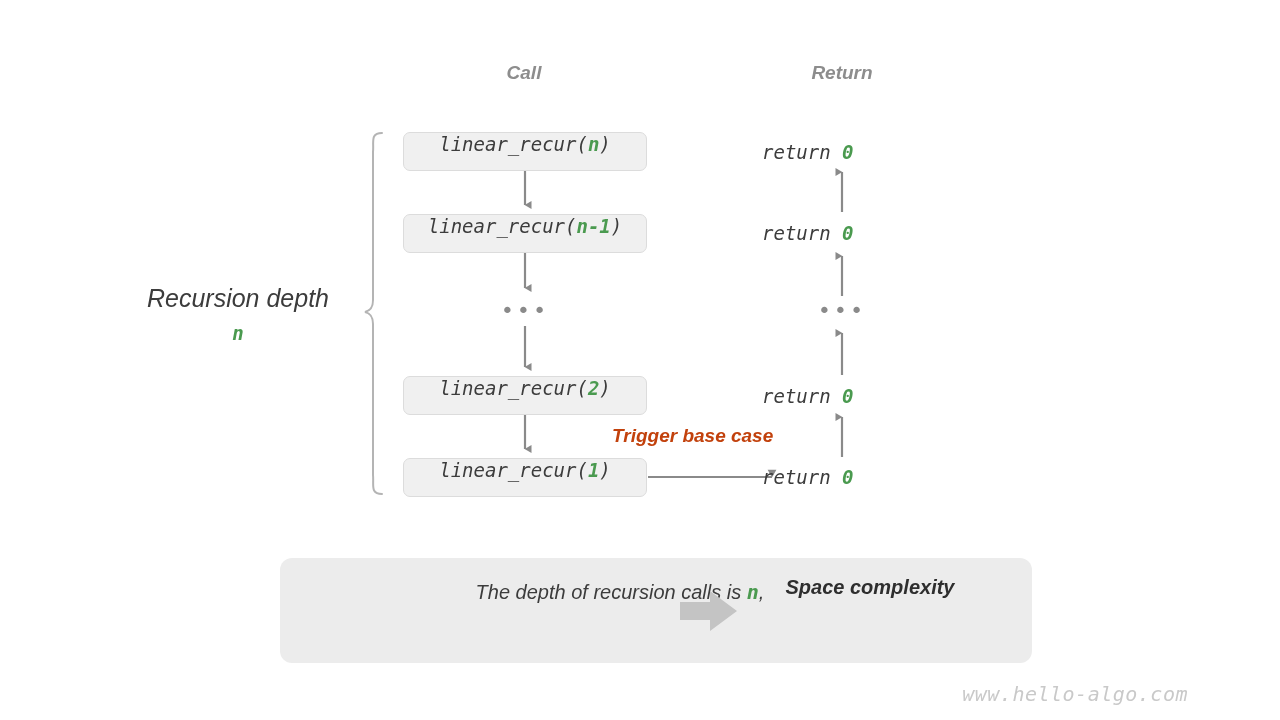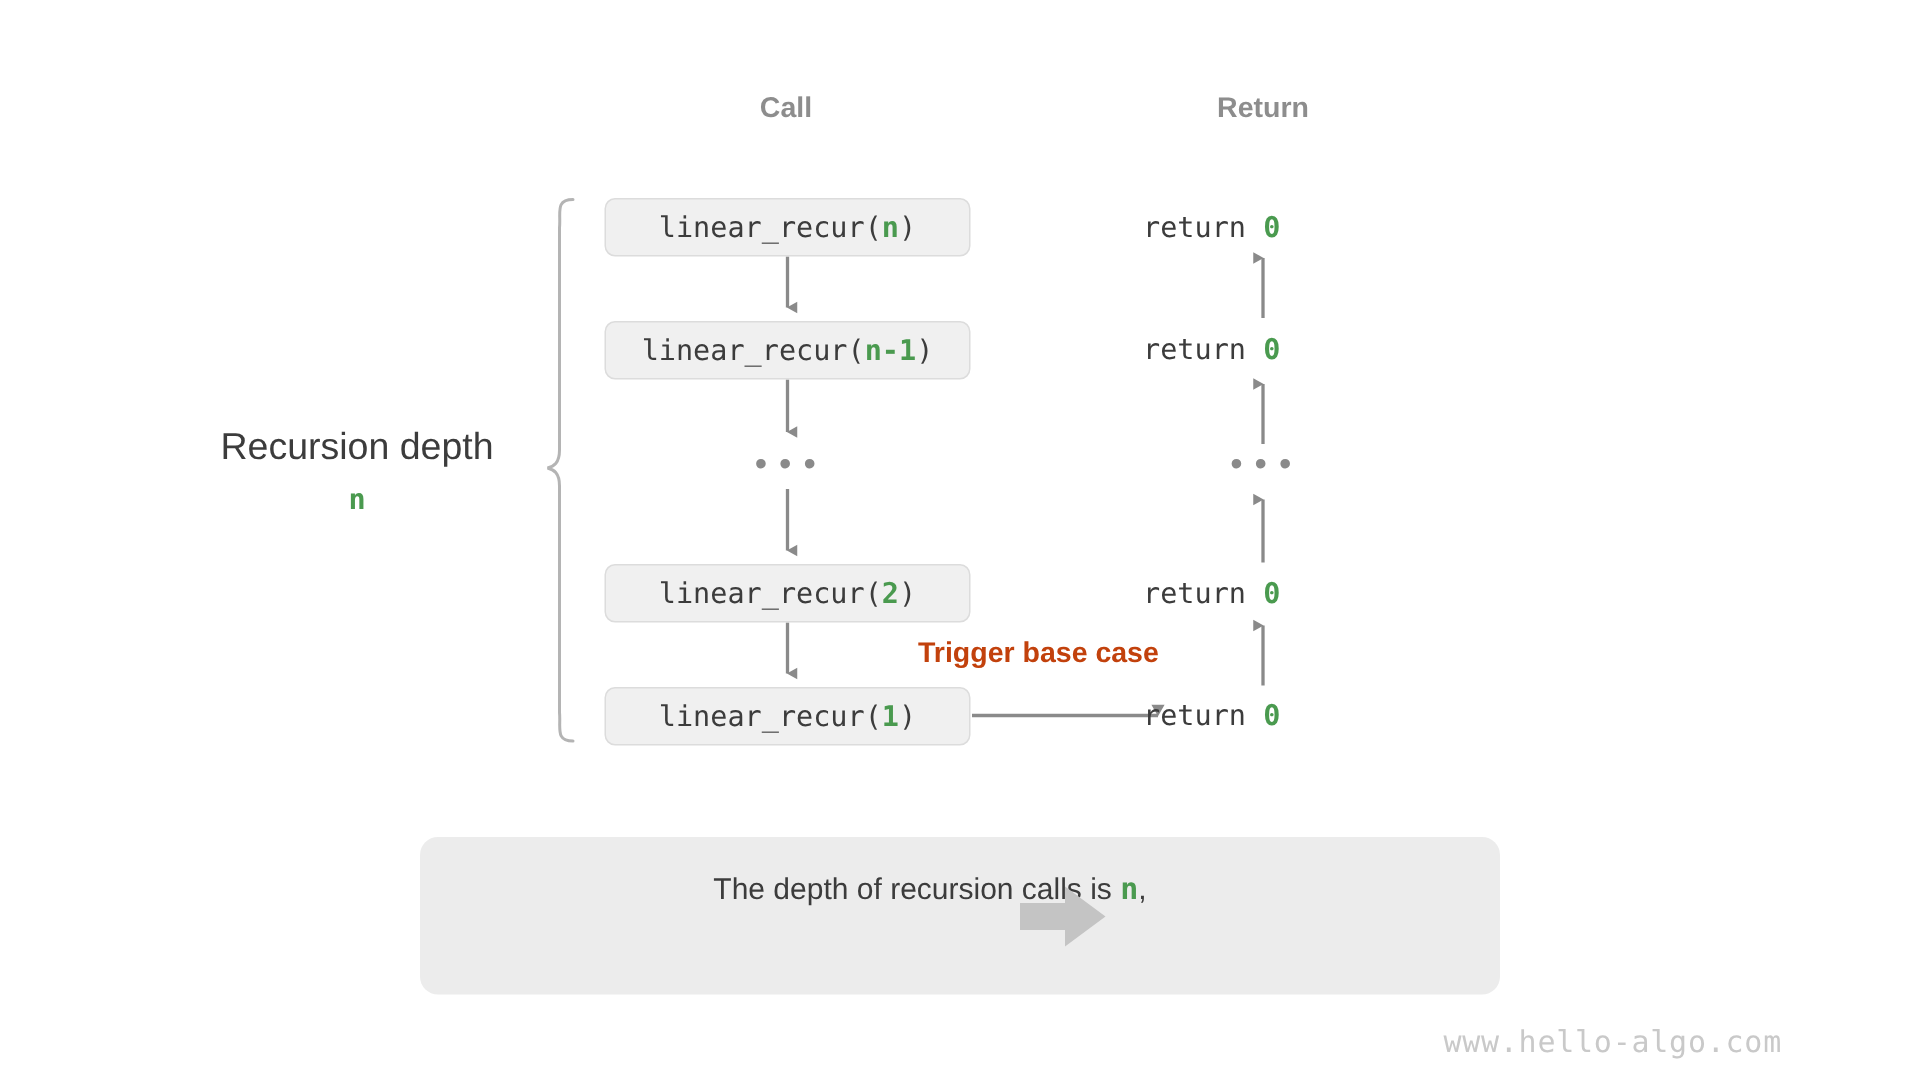--- a/index.html
+++ b/index.html
@@ -10,20 +10,21 @@
     width: 1280px;
     height: 720px;
     background: #ffffff;
     font-family: "Liberation Sans", sans-serif;
     overflow: hidden;
   }
   #stage {
     position: relative;
     width: 1193px;
     height: 720px;
+    font-style: italic;
   }
 
   
   .col-head {
     position: absolute;
     font-family: "Liberation Sans", sans-serif;
     font-weight: bold;
     font-size: 19px;
     color: #8d8d8d;
     text-align: center;
@@ -36,21 +37,21 @@
   .call-box {
     position: absolute;
     left: 403px;
     width: 244px;
     height: 39px;
     box-sizing: border-box;
     background: #f0f0f0;
     border: 1px solid #dcdcdc;
     border-radius: 7px;
     display: flex;
-    align-items: center;
+    align-items: flex-start;
     justify-content: center;
     font-family: "DejaVu Sans Mono", "Liberation Mono", monospace;
     font-size: 19px;
     color: #3c3c3c;
     letter-spacing: 0px;
     white-space: nowrap;
   }
   .call-box .arg { color: #4a9a4f; font-weight: bold; }
 
   #box-0 { top: 132px; }
@@ -135,20 +136,21 @@
 
   
   #summary {
     position: absolute;
     left: 280px;
     top: 558px;
     width: 720px;
     height: 105px;
     background: #ececec;
     border-radius: 12px;
+    padding-left: 32px;
   }
   #summary-left {
     position: absolute;
     left: 20px;
     top: 16px;
     width: 640px;
     text-align: center;
     font-family: "Liberation Sans", sans-serif;
     font-size: 20px;
     color: #3c3c3c;
@@ -302,18 +304,19 @@
 
     <div id="summary-left">
       <span class="sum-line"><span>The depth of recursion calls is </span><span class="hl">n</span><span>,</span></span>
     </div>
 
     <svg id="summary-arrow" viewBox="0 0 58 42" xmlns="http://www.w3.org/2000/svg">
       <path d="M0,12 L30,12 L30,1 L57,21 L30,41 L30,30 L0,30 Z" fill="#c4c4c4"></path>
     </svg>
 
     <div id="summary-right">
+      <div id="sc-title">Space complexity</div>
     </div>
   </div>
 
   <div id="watermark">www.hello-algo.com</div>
 
 </div>
 
 </body></html>

